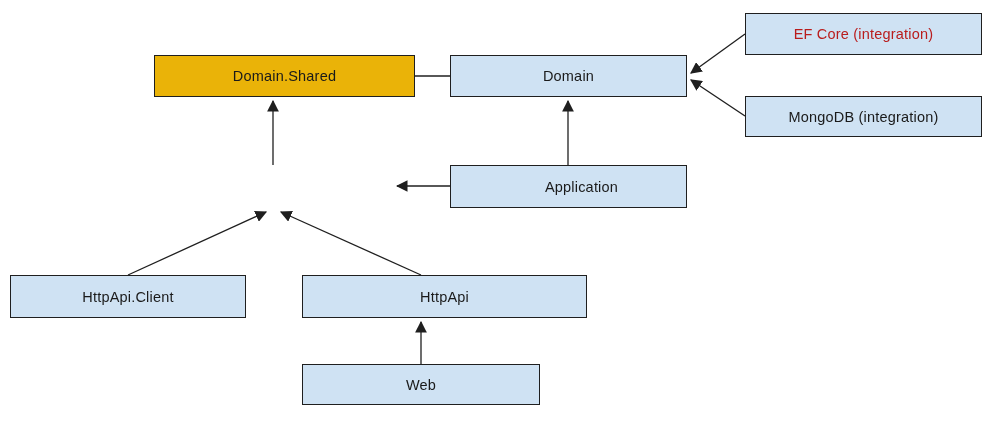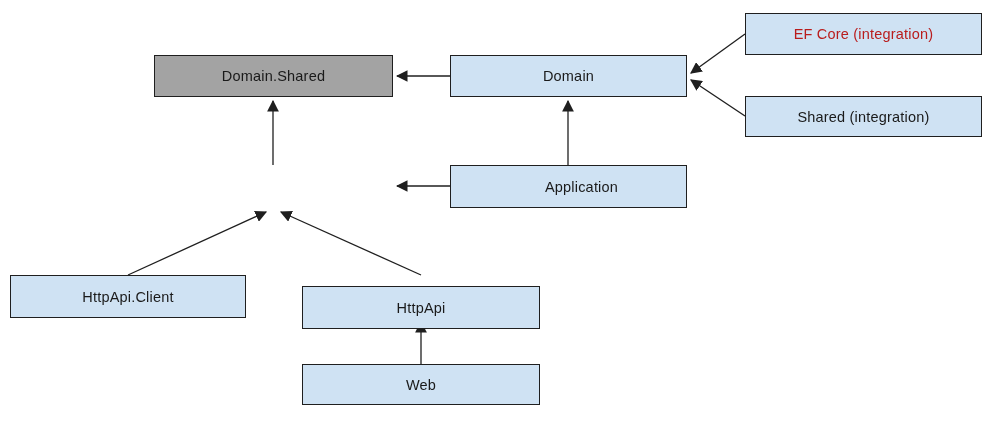--- a/index.html
+++ b/index.html
@@ -52,37 +52,37 @@
   <line x1="450" y1="76" x2="397" y2="76" stroke="#1f1f1f" stroke-width="1.3" marker-end="url(#arrowhead)"></line>
       <line x1="745" y1="34" x2="691" y2="73" stroke="#1f1f1f" stroke-width="1.3" marker-end="url(#arrowhead)"></line>
       <line x1="745" y1="116" x2="691" y2="80" stroke="#1f1f1f" stroke-width="1.3" marker-end="url(#arrowhead)"></line>
       <line x1="273" y1="165" x2="273" y2="101" stroke="#1f1f1f" stroke-width="1.3" marker-end="url(#arrowhead)"></line>
       <line x1="450" y1="186" x2="397" y2="186" stroke="#1f1f1f" stroke-width="1.3" marker-end="url(#arrowhead)"></line>
       <line x1="568" y1="165" x2="568" y2="101" stroke="#1f1f1f" stroke-width="1.3" marker-end="url(#arrowhead)"></line>
       <line x1="128" y1="275" x2="266" y2="212" stroke="#1f1f1f" stroke-width="1.3" marker-end="url(#arrowhead)"></line>
       <line x1="421" y1="275" x2="281" y2="212" stroke="#1f1f1f" stroke-width="1.3" marker-end="url(#arrowhead)"></line>
       <line x1="421" y1="386" x2="421" y2="322" stroke="#1f1f1f" stroke-width="1.3" marker-end="url(#arrowhead)"></line>
     </svg>
-<div class="node" style="left: 154px; top: 55px; width: 239px; height: 42px; background: #a3a3a3; border-color: rgb(31, 31, 31);">
+<div class="node" style="left: 154px; top: 55px; width: 261px; height: 42px; background: #eab308; border-color: rgb(31, 31, 31);">
       <span style="color: rgb(26, 26, 26);">Domain.Shared</span>
     </div>
     <div class="node" style="left: 450px; top: 55px; width: 237px; height: 42px; background: rgb(207, 226, 243); border-color: rgb(31, 31, 31);">
       <span style="color: rgb(26, 26, 26);">Domain</span>
     </div>
     <div class="node" style="left: 745px; top: 13px; width: 237px; height: 42px; background: rgb(207, 226, 243); border-color: rgb(31, 31, 31);">
       <span style="color: #b91c1c;">EF Core (integration)</span>
     </div>
     <div class="node" style="left: 745px; top: 96px; width: 237px; height: 41px; background: rgb(207, 226, 243); border-color: rgb(31, 31, 31);">
-      <span style="color: rgb(26, 26, 26);">Shared (integration)</span>
+      <span style="color: rgb(26, 26, 26);">MongoDB (integration)</span>
     </div>
     <div class="node" style="left: 450px; top: 165px; width: 237px; height: 43px; background: rgb(207, 226, 243); border-color: rgb(31, 31, 31); padding-left: 26px;">
       <span style="color: rgb(26, 26, 26);">Application</span>
     </div>
     <div class="node" style="left: 10px; top: 275px; width: 236px; height: 43px; background: rgb(207, 226, 243); border-color: rgb(31, 31, 31);">
       <span style="color: rgb(26, 26, 26);">HttpApi.Client</span>
     </div>
-    <div class="node" style="left: 302px; top: 286px; width: 238px; height: 43px; background: rgb(207, 226, 243); border-color: rgb(31, 31, 31);">
+    <div class="node" style="left: 302px; top: 275px; width: 285px; height: 43px; background: rgb(207, 226, 243); border-color: rgb(31, 31, 31);">
       <span style="color: rgb(26, 26, 26);">HttpApi</span>
     </div>
     <div class="node" style="left: 302px; top: 364px; width: 238px; height: 41px; background: rgb(207, 226, 243); border-color: rgb(31, 31, 31);">
       <span style="color: rgb(26, 26, 26);">Web</span>
     </div>
   </div>
 
 </body></html>

